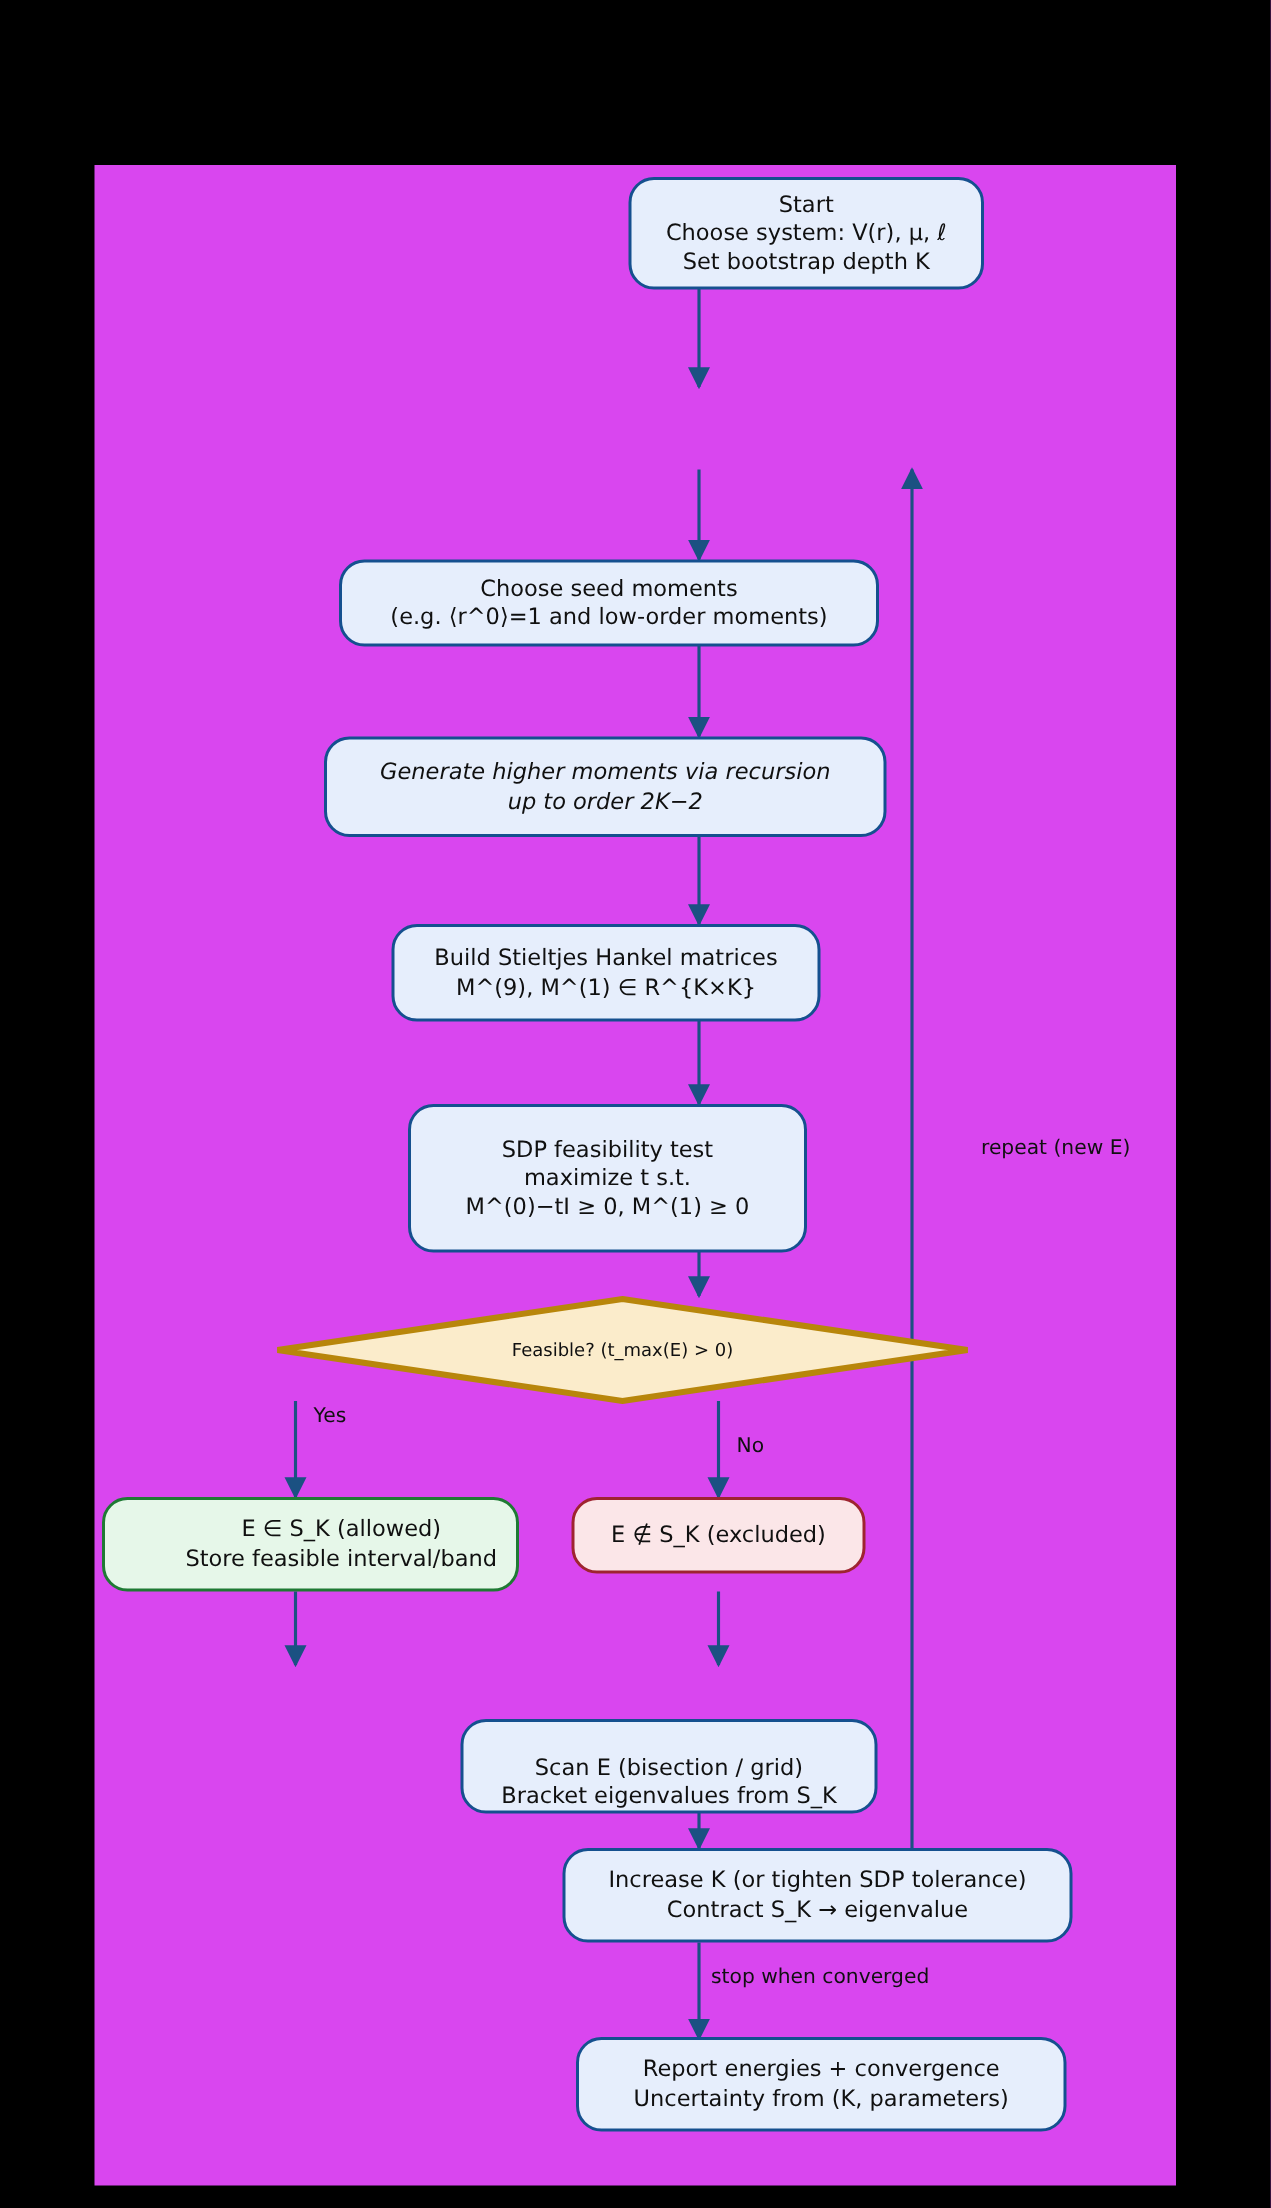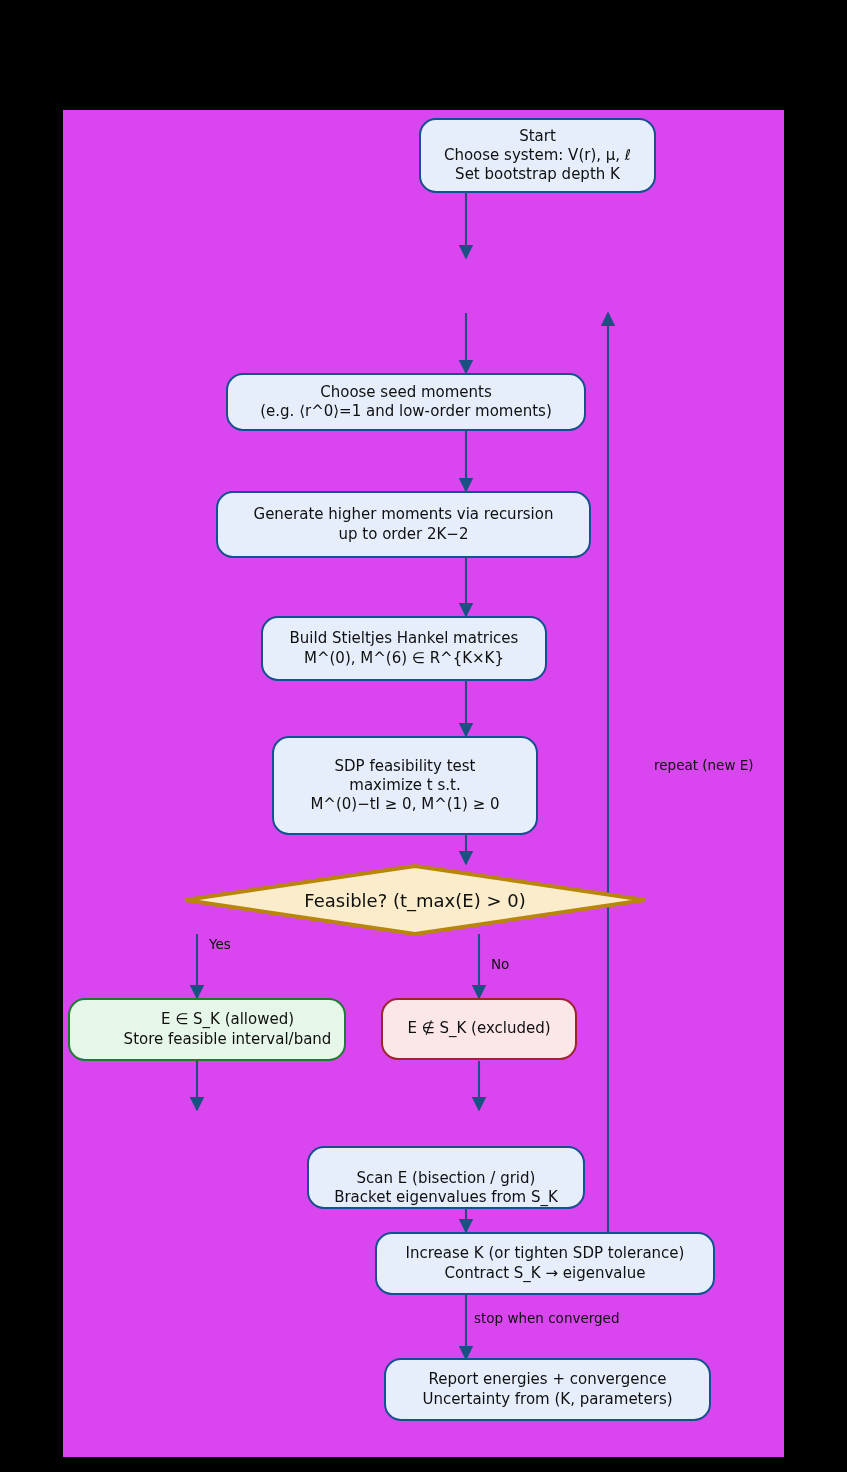--- a/index.html
+++ b/index.html
@@ -63,21 +63,21 @@
   .diamond-label {
     position: absolute;
     left: 0;
     top: 0;
     width: 100%;
     height: 100%;
     display: flex;
     align-items: center;
     justify-content: center;
     text-align: right;
-    font-size: 18px;
+    font-size: 12px;
     color: #101010;
     pointer-events: none;
   }
   .edge-label {
     position: absolute;
     font-size: 13.5px;
     color: #101010;
     white-space: nowrap;
   }
 </style>
@@ -127,49 +127,49 @@
 Choose system: V(r), μ, ℓ
 Set bootstrap depth K</span>
   </div>
 
 
   <div class="node process" style="left:163px; top:263px; width:360px; height:58px;">
     <span>Choose seed moments
 (e.g. ⟨r^0⟩=1 and low-order moments)</span>
   </div>
 
-  <div class="node process" style="left:153px; top:381px; width:375px; height:67px;">
+  <div class="node process" style="left:153px; top:381px; width:375px; height:67px;font-style:italic;">
     <span>Generate higher moments via recursion
 up to order 2K−2</span>
   </div>
 
   <div class="node process" style="left:198px; top:506px; width:286px; height:65px;">
     <span>Build Stieltjes Hankel matrices
-M^(0), M^(6) ∈ R^{K×K}</span>
+M^(9), M^(1) ∈ R^{K×K}</span>
   </div>
 
   <div class="node process" style="left:209px; top:626px; width:266px; height:99px;">
     <span>SDP feasibility test
 maximize t s.t.
 M^(0)−tI ≥ 0,  M^(1) ≥ 0</span>
   </div>
 
   <div class="diamond-wrap" style="left:119px; top:754px; width:466px; height:72px;">
     <svg viewBox="0 0 466 72" width="466" height="72">
       <polygon points="233,2 463,36 233,70 3,36" fill="#fbeccb" stroke="#b8860b" stroke-width="4"></polygon>
     </svg>
     <div class="diamond-label">Feasible? (t_max(E) &gt; 0)</div>
   </div>
 
   <div class="node allowed" style="left:5px; top:888px; width:278px; height:63px;padding-left:41px;">
     <span>E ∈ S_K (allowed)
 Store feasible interval/band</span>
   </div>
 
-  <div class="node excluded" style="left:318px; top:888px; width:196px; height:62px;">
+  <div class="node excluded" style="left:318px; top:888px; width:196px; height:51px;">
     <span>E ∉ S_K (excluded)</span>
   </div>
 
   <div class="node process" style="left:244px; top:1036px; width:278px; height:63px;align-items:flex-end;">
     <span>Scan E (bisection / grid)
 Bracket eigenvalues from S_K</span>
   </div>
 
   <div class="node process" style="left:312px; top:1122px; width:340px; height:63px;">
     <span>Increase K (or tighten SDP tolerance)

